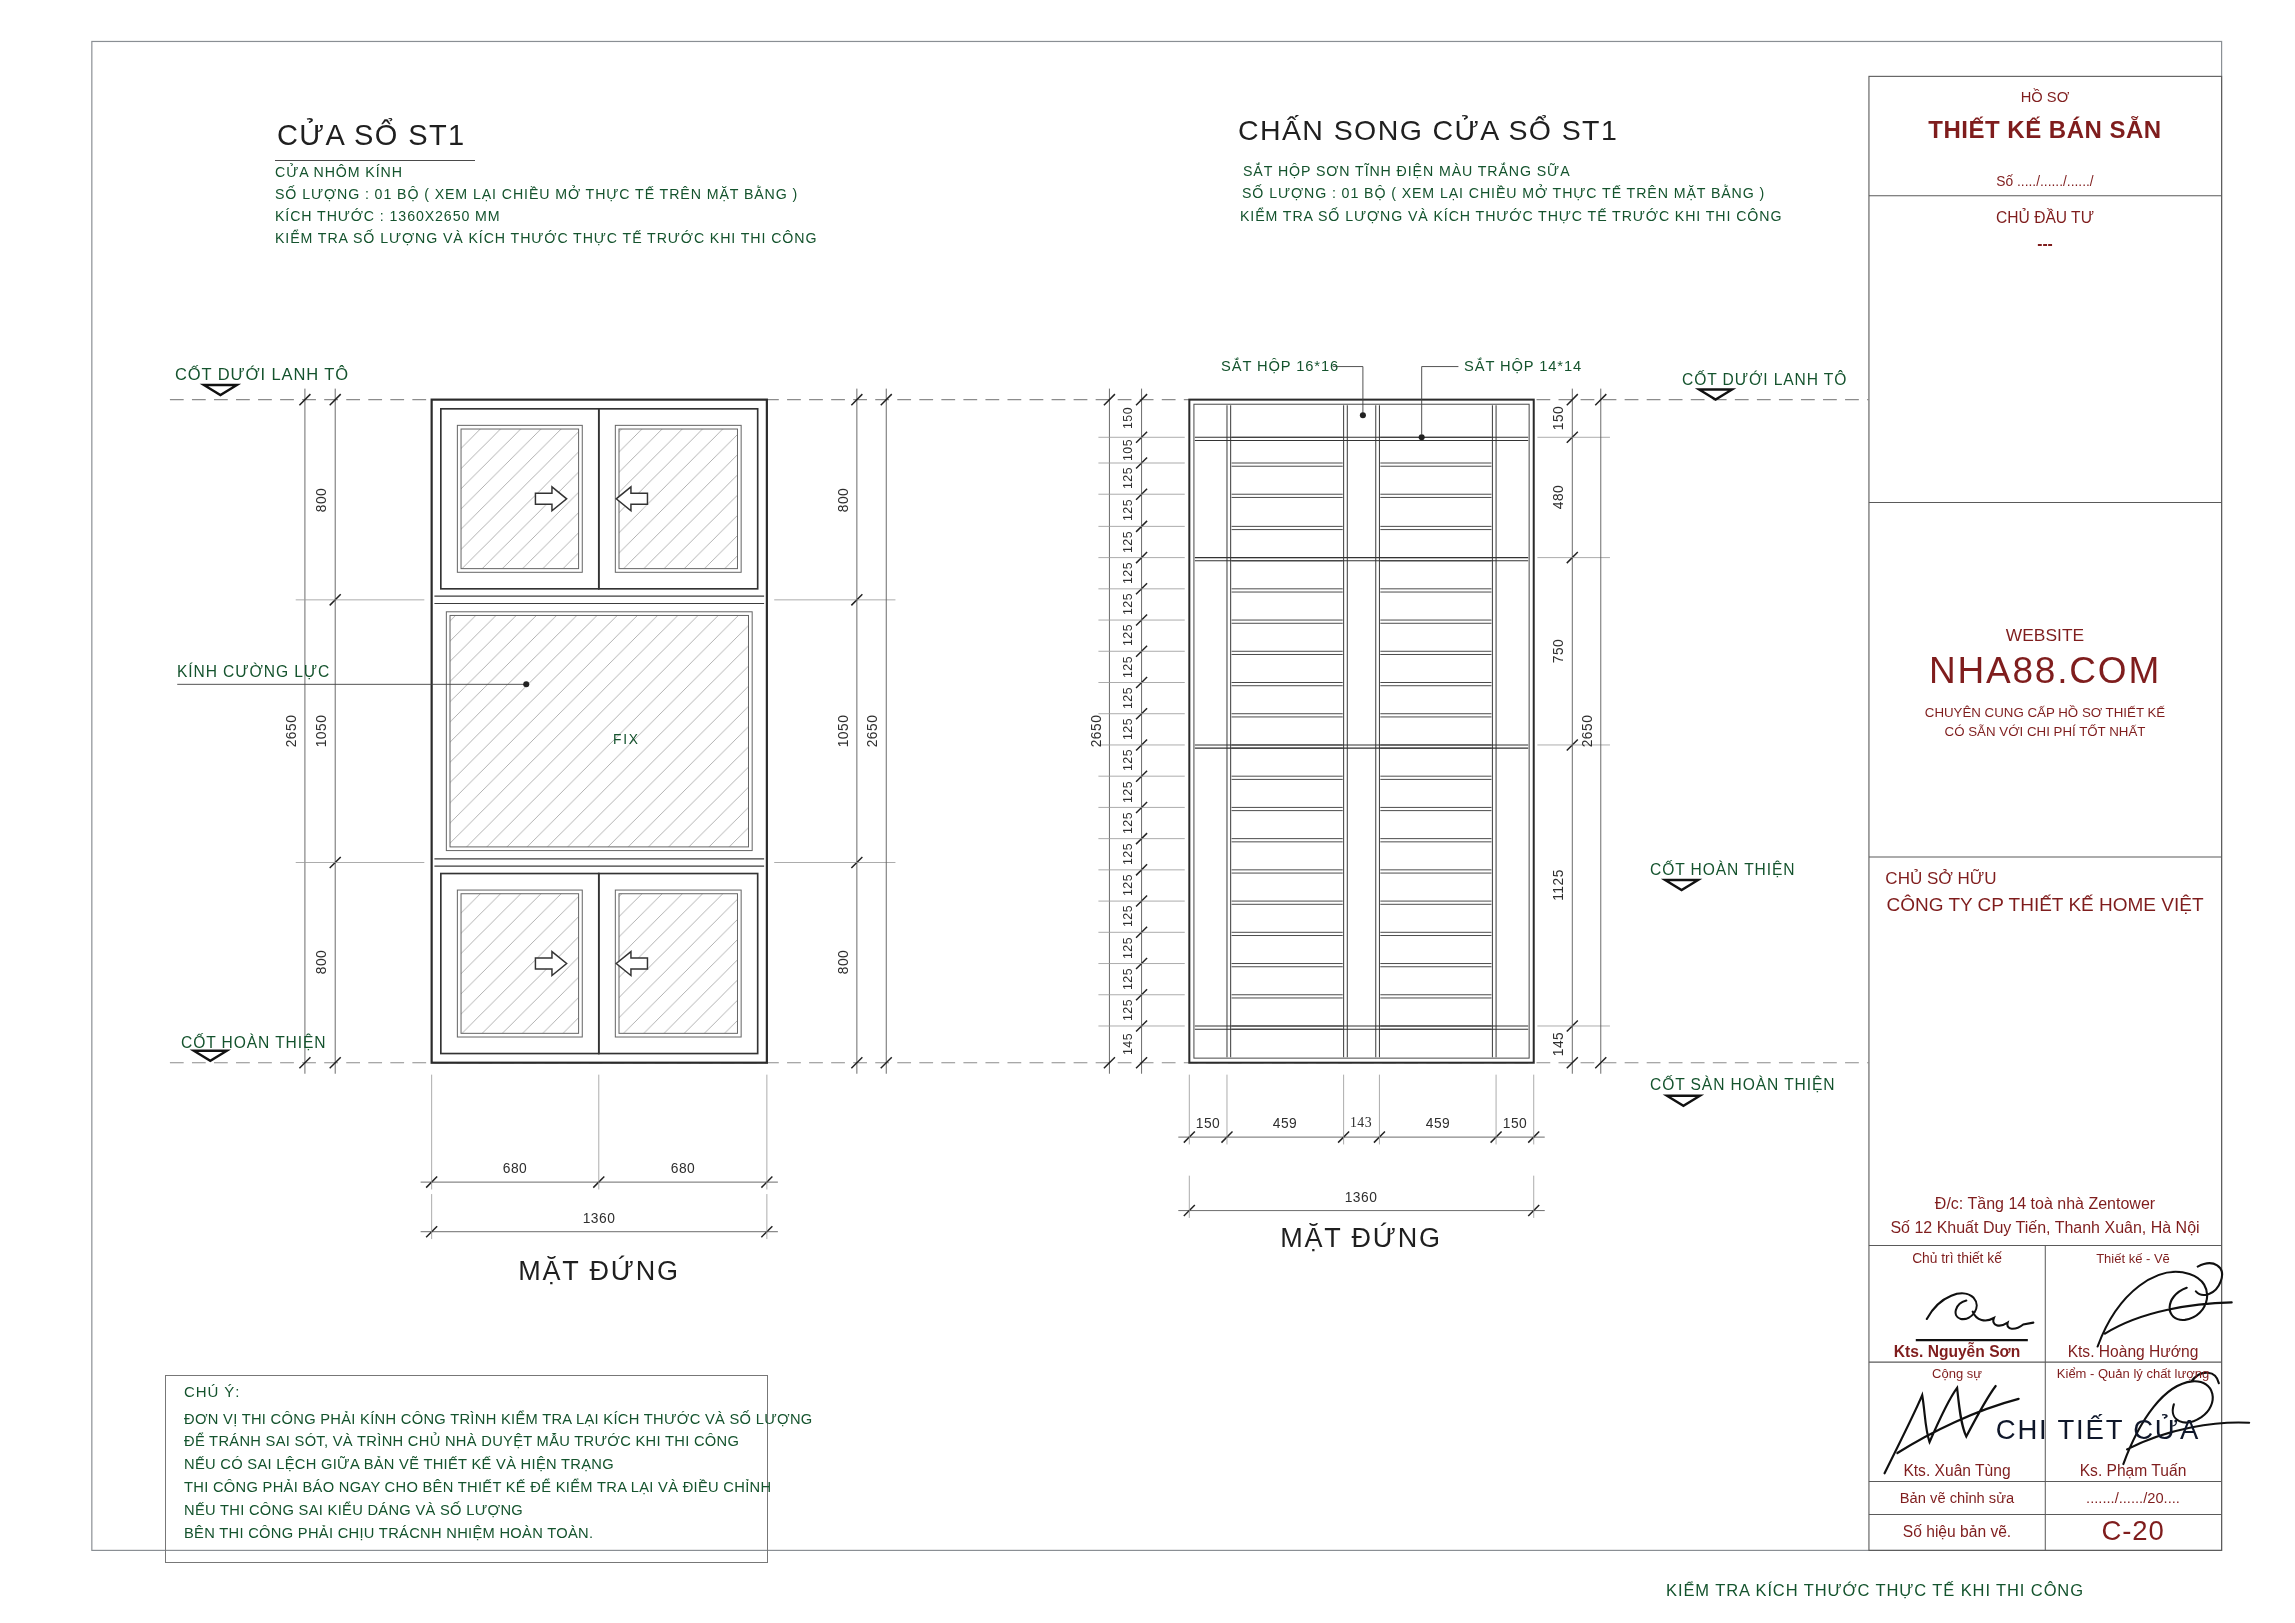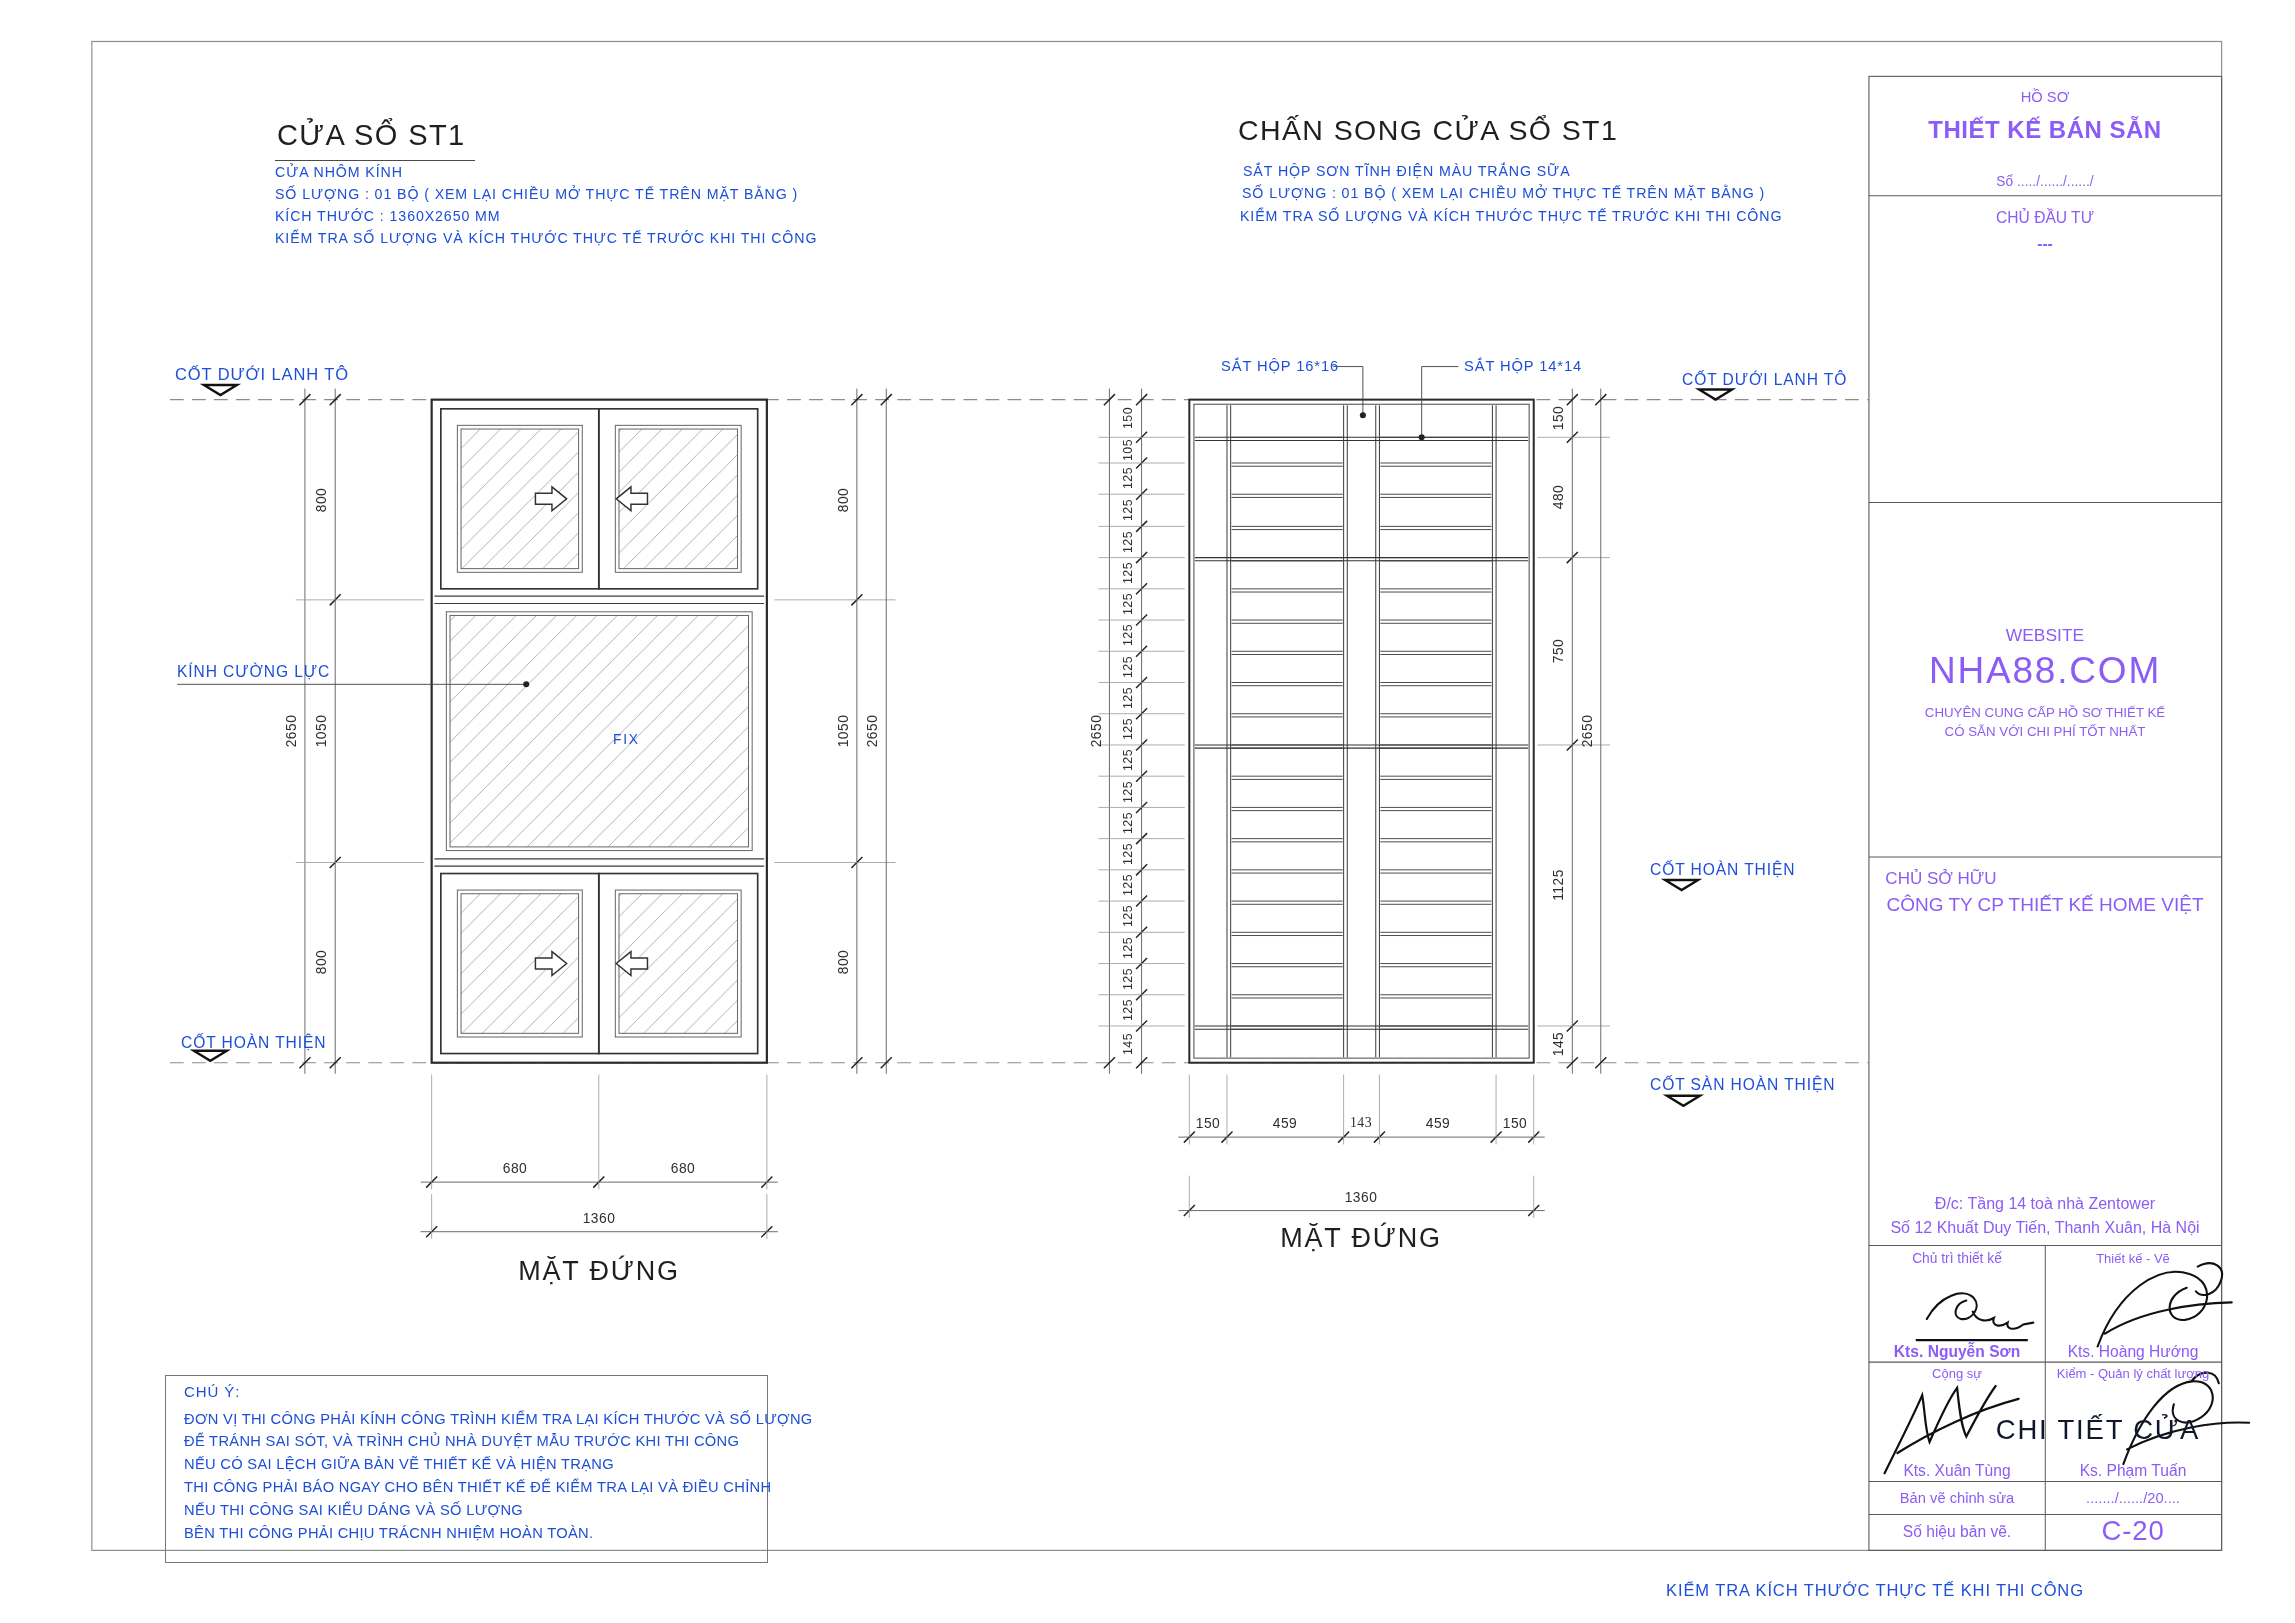--- a/index.html
+++ b/index.html
@@ -2,26 +2,26 @@
 <html style="font-size:14.7px"><head>
 <meta charset="utf-8">
 <style>
   html,body{margin:0;padding:0;background:#ffffff;}
   .sheet{
     position:relative;width:2296px;height:1624px;background:#fff;overflow:hidden;
     font-family:"Liberation Sans","DejaVu Sans",sans-serif;color:#1a1a1a;
   }
   #linework{position:absolute;left:0;top:0;}
   .lbl{position:absolute;white-space:nowrap;line-height:1.15;color:#1f1f1f;}
-  .anno{letter-spacing:0.9px;color:#1d4ed8;}
+  .anno{letter-spacing:0.9px;color:#14532d;}
   .cx{transform:translateX(-50%);} 
   .dimlbl{position:absolute;white-space:nowrap;color:#2e2e2e;letter-spacing:0.5px;}
   .box{position:absolute;border:1.1px solid #777;}
   .ul{position:absolute;border-top:1.5px solid #4a4a4a;}
-  .tb{color:#8b5cf6;}
+  .tb{color:#7f1d1d;}
   .b{font-weight:bold;}
 </style>
 </head>
 <body>
 
 <div class="sheet">
 
   <svg id="linework" width="2296" height="1624" viewBox="0 0 2500 1768">
       <defs>
         <pattern id="hatch" width="22" height="22" patternUnits="userSpaceOnUse">

